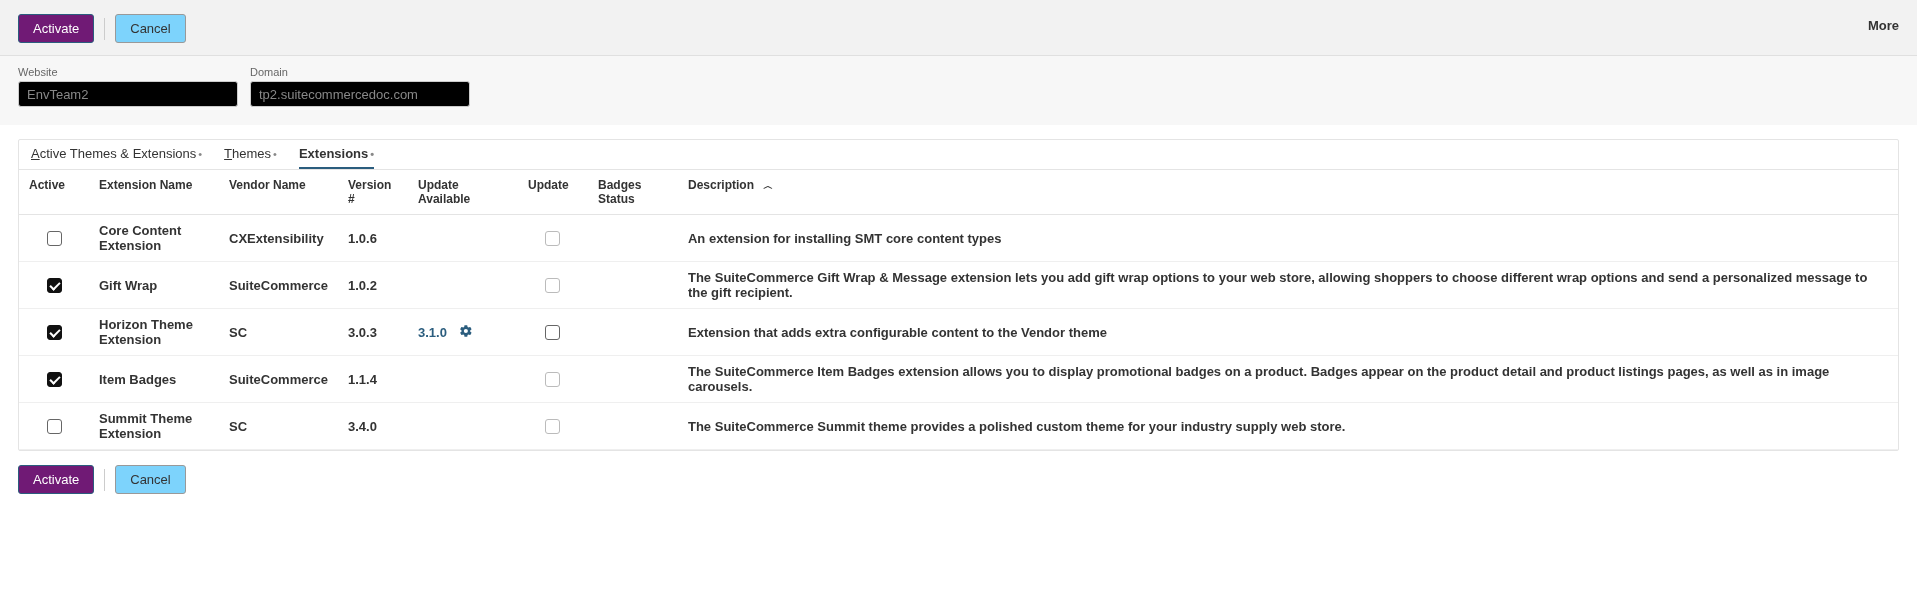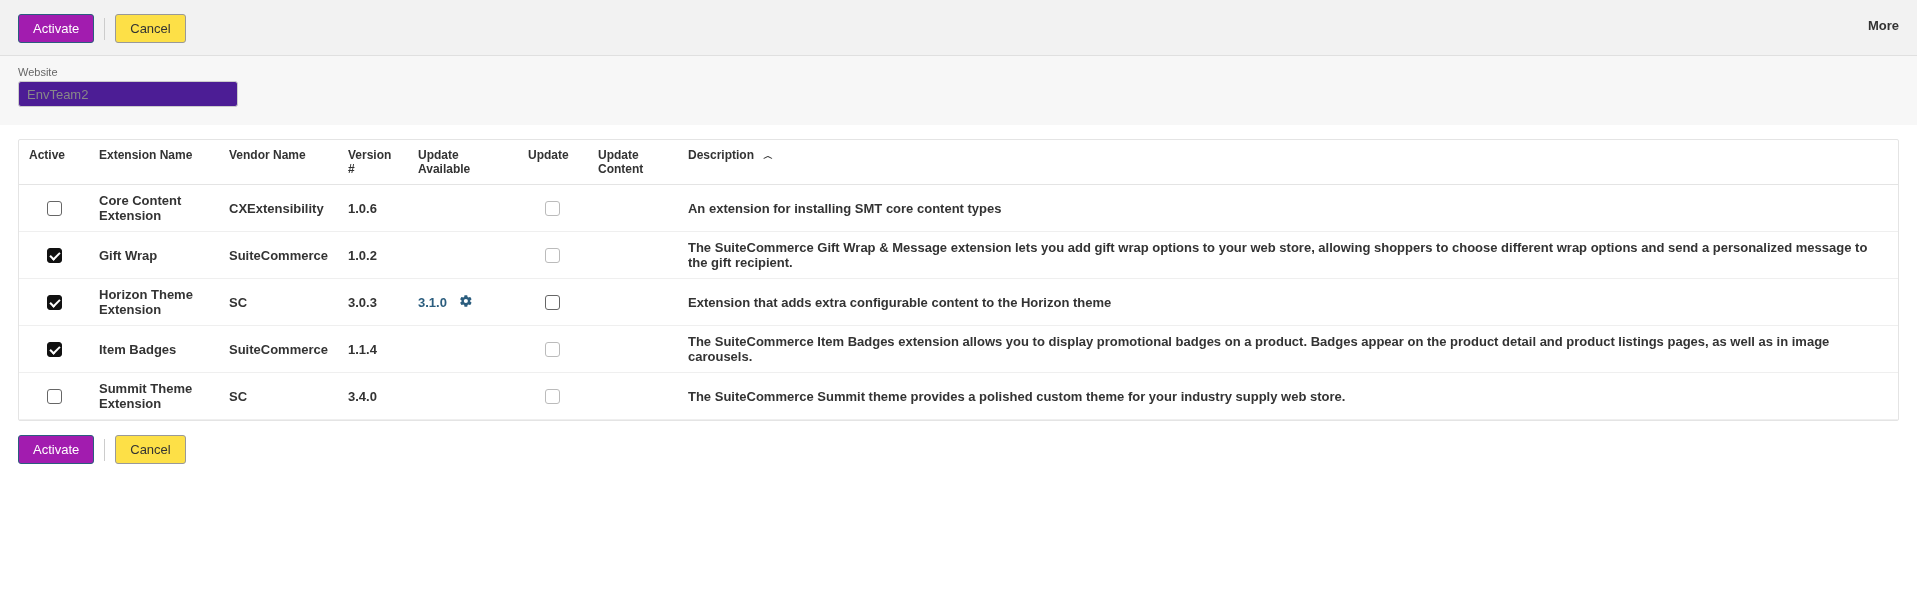--- a/index.html
+++ b/index.html
@@ -42,26 +42,26 @@
       gap: 10px;
     }
     .btn {
       font-size: 13px;
       padding: 6px 14px;
       border-radius: 3px;
       cursor: pointer;
       font-weight: 400;
     }
     .btn-primary {
-      background: #a21caf;
+      background: #701a75;
       color: #fff;
       border: 1px solid #2b5d7e;
     }
     .btn-secondary {
-      background: #fde047;
+      background: #7dd3fc;
       color: #333;
       border: 1px solid #999;
     }
     .vdiv {
       width: 1px;
       height: 22px;
       background: #ccc;
     }
     .filter-band {
       background: #f7f7f7;
@@ -77,21 +77,21 @@
     .field-label {
       font-size: 11px;
       color: #666;
     }
     .field-input {
       border: 1px solid #ccc;
       border-radius: 3px;
       padding: 4px 8px;
       font-size: 13px;
       color: #888;
-      background: #4c1d95;
+      background: #000000;
       min-width: 220px;
       height: 26px;
     }
     .content-area {
       margin: 14px 18px 0 18px;
       border: 1px solid #e4e4e4;
       border-radius: 2px;
     }
     .tab-row {
       display: flex;
@@ -212,34 +212,49 @@
     </div>
     <div class="more-link">More</div>
   </div>
 </div>
 
 <div class="filter-band">
   <div class="field-group">
     <label class="field-label">Website</label>
     <input class="field-input" type="text" readonly="" value="EnvTeam2" style="">
   </div>
+  <div class="field-group">
+    <label class="field-label">Domain</label>
+    <input class="field-input" type="text" readonly="" value="tp2.suitecommercedoc.com" style="">
+  </div>
 </div>
 
 <div class="content-area">
+  <div class="tab-row">
+    <div class="tab">
+      <span><span class="ul">A</span><span>ctive Themes &amp; Extensions</span></span><span class="dot">•</span>
+    </div>
+    <div class="tab">
+      <span><span class="ul">T</span><span>hemes</span></span><span class="dot">•</span>
+    </div>
+    <div class="tab selected">
+      <span>Extensions</span><span class="dot">•</span>
+    </div>
+  </div>
 
   <table class="ext-table">
     <thead>
       <tr>
         <th class="col-active">Active</th>
         <th class="col-extname">Extension Name</th>
         <th class="col-vendor">Vendor Name</th>
         <th class="col-version">Version #</th>
         <th class="col-updateavail">Update Available</th>
         <th class="col-update">Update</th>
-        <th class="col-updatestatus">Update Content</th>
+        <th class="col-updatestatus">Badges Status</th>
         <th class="col-desc">
           <span>Description</span>
           <span class="sort-caret">︿</span>
         </th>
       </tr>
     </thead>
     <tbody id="ext-tbody">
         <tr>
           <td class="col-active"><span class="checkbox"></span></td>
           <td class="col-extname">Core Content Extension</td>
@@ -266,21 +281,21 @@
           <td class="col-vendor">SC</td>
           <td class="col-version">3.0.3</td>
           <td class="col-updateavail"><span class="update-avail">
               <span>3.1.0</span>
               <span class="gear-icon"><svg viewBox="0 0 24 24">
                   <path d="M19.14,12.94a7.07,7.07,0,0,0,.05-.94,7.07,7.07,0,0,0-.05-.94l2.11-1.65a.5.5,0,0,0,.12-.64l-2-3.46a.5.5,0,0,0-.61-.22l-2.49,1a7,7,0,0,0-1.62-.94l-.38-2.65A.5.5,0,0,0,13.77,2H9.77a.5.5,0,0,0-.5.42L8.89,5.07a7,7,0,0,0-1.62.94l-2.49-1a.5.5,0,0,0-.61.22l-2,3.46a.5.5,0,0,0,.12.64L4.4,11.06a7.07,7.07,0,0,0-.05.94,7.07,7.07,0,0,0,.05.94L2.29,14.59a.5.5,0,0,0-.12.64l2,3.46a.5.5,0,0,0,.61.22l2.49-1a7,7,0,0,0,1.62.94l.38,2.65a.5.5,0,0,0,.5.42h4a.5.5,0,0,0,.5-.42l.38-2.65a7,7,0,0,0,1.62-.94l2.49,1a.5.5,0,0,0,.61-.22l2-3.46a.5.5,0,0,0-.12-.64ZM11.77,15.5A3.5,3.5,0,1,1,15.27,12,3.5,3.5,0,0,1,11.77,15.5Z"></path>
                 </svg></span>
             </span></td>
           <td class="col-update"><span class="checkbox"></span></td>
           <td class="col-updatestatus"></td>
-          <td class="col-desc">Extension that adds extra configurable content to the Horizon theme</td>
+          <td class="col-desc">Extension that adds extra configurable content to the Vendor theme</td>
         </tr>
         <tr>
           <td class="col-active"><span class="checkbox checked"></span></td>
           <td class="col-extname">Item Badges</td>
           <td class="col-vendor">SuiteCommerce</td>
           <td class="col-version">1.1.4</td>
           <td class="col-updateavail"></td>
           <td class="col-update"><span class="checkbox light"></span></td>
           <td class="col-updatestatus"></td>
           <td class="col-desc">The SuiteCommerce Item Badges extension allows you to display promotional badges on a product. Badges appear on the product detail and product listings pages, as well as in image carousels.</td>

